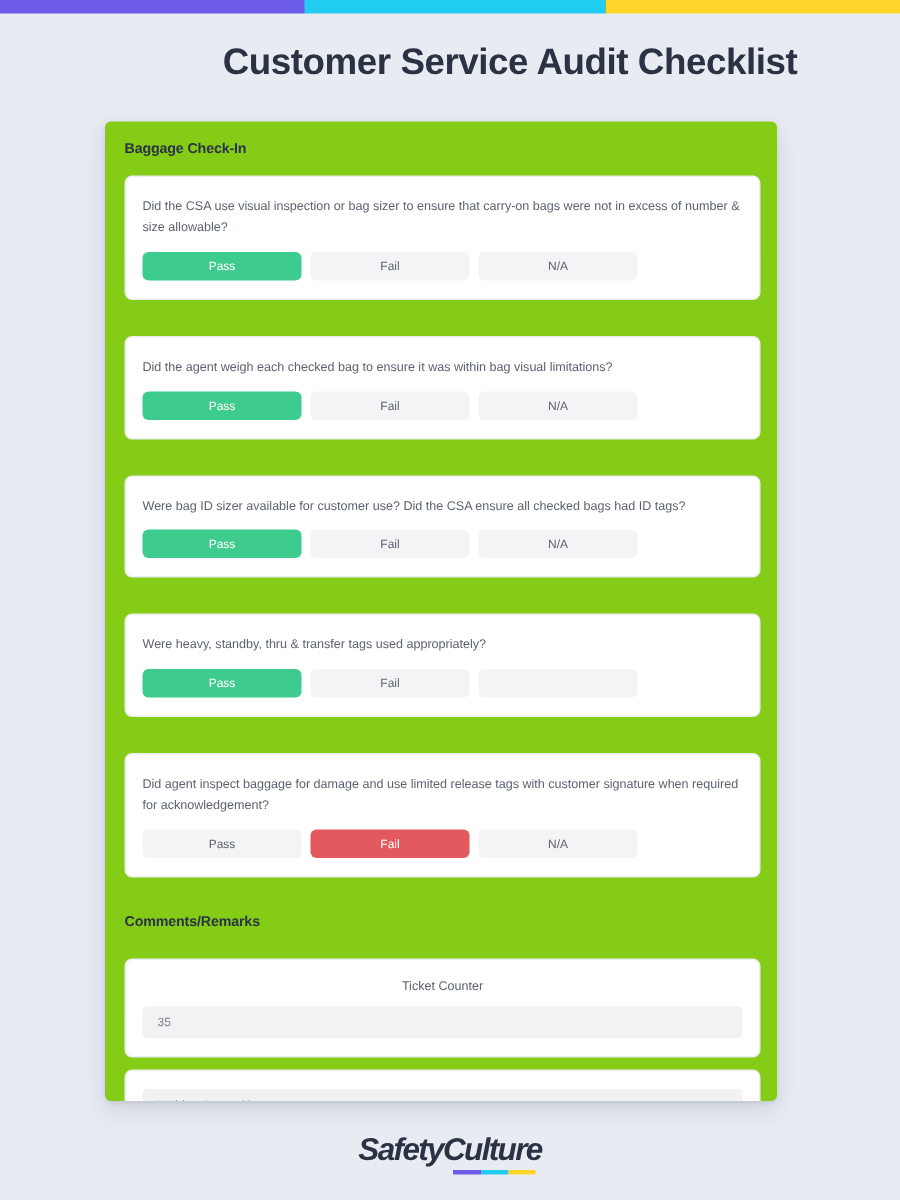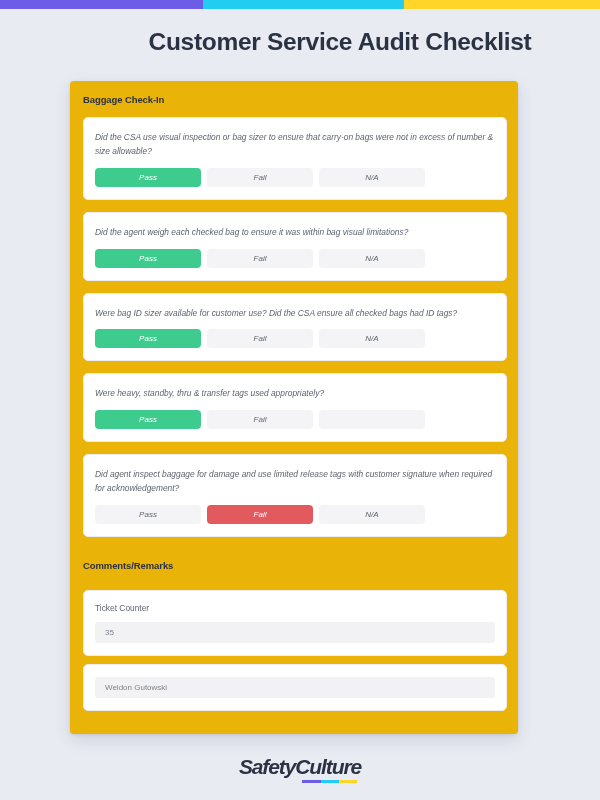--- a/index.html
+++ b/index.html
@@ -41,21 +41,21 @@
     color: #2b3243;
     margin-left: 40px;
   }
 
   
   .card {
     position: absolute;
     top: 81px; left: 70px;
     width: 448px;
     height: 653px;
-    background: #eab308;
+    background: #84cc16;
     border-radius: 4px;
     box-shadow: 0 6px 16px rgba(40,50,80,0.13), 0 1px 3px rgba(40,50,80,0.10);
     padding: 13px 10px 0 13px;
     overflow: hidden;
   }
 
   .section-title {
     font-size: 9.5px;
     font-weight: bold;
     color: #2b3243;
@@ -64,22 +64,21 @@
   }
   .section-title.comments { margin-top: 23px; margin-bottom: 19px; }
 
   
   .q-card {
     width: 424px;
     background: #fff;
     border: 1px solid #ededf1;
     border-radius: 5px;
     padding: 13px 11px 12px 11px;
-    margin-bottom: 12px;
-    font-style: italic;
+    margin-bottom: 24px;
   }
 
   .q-text {
     font-size: 8.4px;
     line-height: 1.65;
     color: #5d6470;
     margin-bottom: 9px;
   }
 
   .choices { display: flex; gap: 6px; }
@@ -112,20 +111,21 @@
     background: #fff;
     border: 1px solid #ededf1;
     border-radius: 5px;
     padding: 12px 11px 12px 11px;
     margin-bottom: 8px;
   }
   .field-label {
     font-size: 8.4px;
     color: #5d6470;
     margin-bottom: 9px;
+    text-align: center;
   }
   .field-input {
     width: 400px;
     height: 21px;
     background: #f2f2f4;
     border-radius: 3px;
     display: flex;
     align-items: center;
     padding-left: 10px;
     font-size: 8px;

